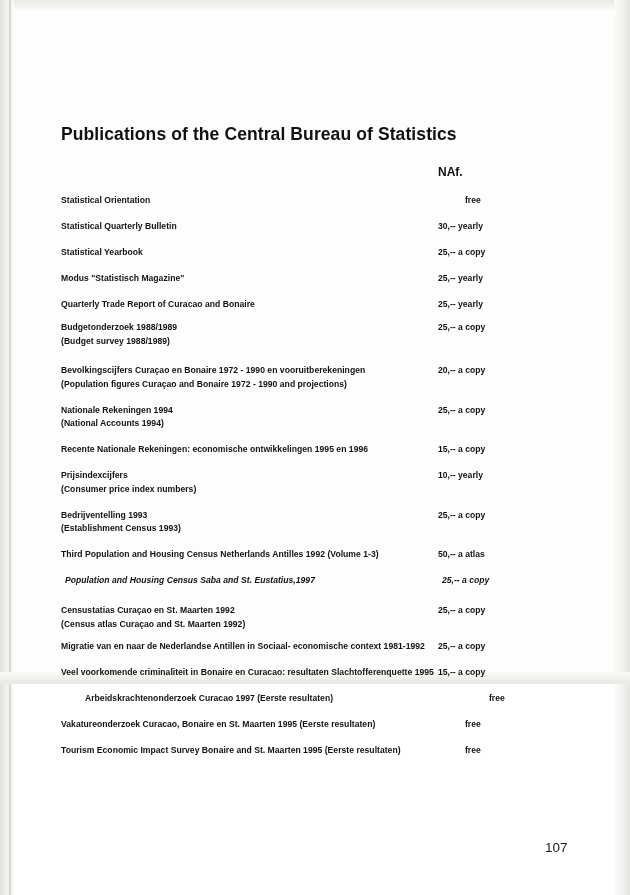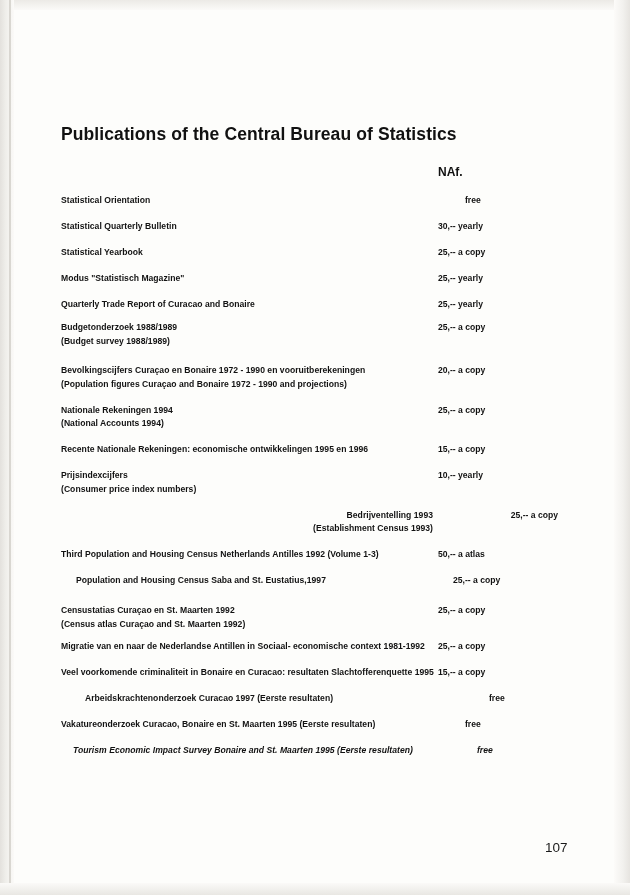--- a/index.html
+++ b/index.html
@@ -9,21 +9,21 @@
   body {
     width: 630px;
     height: 895px;
     background: #ffffff;
     font-family: "Liberation Sans", sans-serif;
     overflow: hidden;
   }
   .page {
     position: relative;
     width: 630px;
-    height: 895px;
+    height: 684px;
     background: #fdfdfb;
     box-sizing: border-box;
     padding-left: 28px;
   }
   
   .scan-edge-left {
     position: absolute;
     left: 0;
     top: 0;
     width: 14px;
@@ -219,34 +219,34 @@
           </div>
           <div class="price">15,-- a copy</div>
         </div>
         <div class="row" style="position: absolute; left: 0px; top: 275.1px; width: 520px;">
           <div class="label-wrap">
             <div class="line1">Prijsindexcijfers</div>
             <div class="line2">(Consumer price index numbers)</div>
           </div>
           <div class="price">10,-- yearly</div>
         </div>
-        <div class="row" style="position: absolute; left: 0px; top: 314.6px; width: 520px; text-align: right;">
+        <div class="row" style="position: absolute; left: 0px; top: 314.6px; width: 520px;">
           <div class="label-wrap">
             <div class="line1">Bedrijventelling 1993</div>
             <div class="line2">(Establishment Census 1993)</div>
           </div>
           <div class="price">25,-- a copy</div>
         </div>
         <div class="row" style="position: absolute; left: 0px; top: 354.1px; width: 520px;">
           <div class="label-wrap">
             <div class="line1">Third Population and Housing Census Netherlands Antilles 1992 (Volume 1-3)</div>
           </div>
           <div class="price">50,-- a atlas</div>
         </div>
-        <div class="row" style="position: absolute; left: 15px; top: 380.2px; width: 520px;">
+        <div class="row" style="position: absolute; left: 4px; top: 380.2px; width: 520px; font-style: italic;">
           <div class="label-wrap">
             <div class="line1">Population and Housing Census Saba and St. Eustatius,1997</div>
           </div>
           <div class="price">25,-- a copy</div>
         </div>
         <div class="row" style="position: absolute; left: 0px; top: 410px; width: 520px;">
           <div class="label-wrap">
             <div class="line1">Censustatias Curaçao en St. Maarten 1992</div>
             <div class="line2">(Census atlas Curaçao and St. Maarten 1992)</div>
           </div>
@@ -269,21 +269,21 @@
             <div class="line1">Arbeidskrachtenonderzoek Curacao 1997 (Eerste resultaten)</div>
           </div>
           <div class="price center">free</div>
         </div>
         <div class="row" style="position: absolute; left: 0px; top: 524.1px; width: 520px;">
           <div class="label-wrap">
             <div class="line1">Vakatureonderzoek Curacao, Bonaire en St. Maarten 1995 (Eerste resultaten)</div>
           </div>
           <div class="price center">free</div>
         </div>
-        <div class="row" style="position: absolute; left: 12px; top: 550.2px; width: 520px; font-style: italic;">
+        <div class="row" style="position: absolute; left: 0px; top: 550.2px; width: 520px;">
           <div class="label-wrap">
             <div class="line1">Tourism Economic Impact Survey Bonaire and St. Maarten 1995 (Eerste resultaten)</div>
           </div>
           <div class="price center">free</div>
         </div>
       </div>
 
     <div class="page-number">107</div>
 
   </div>

